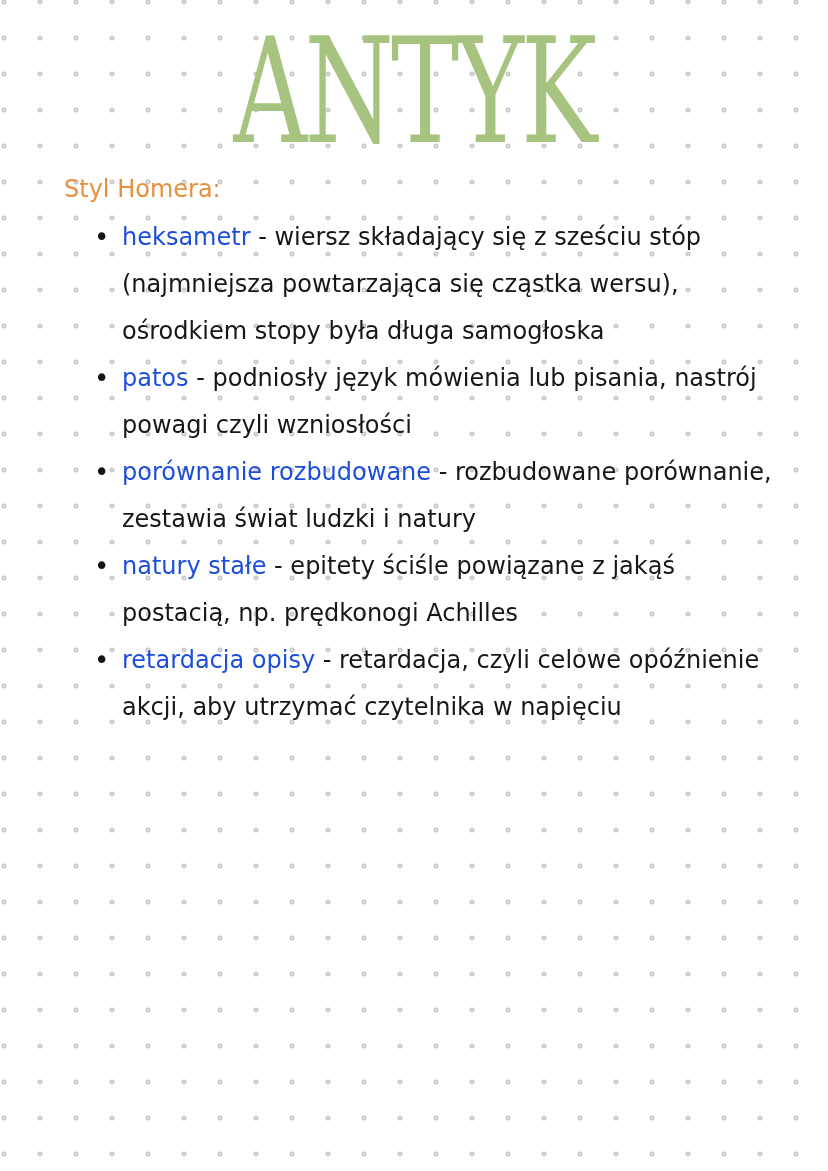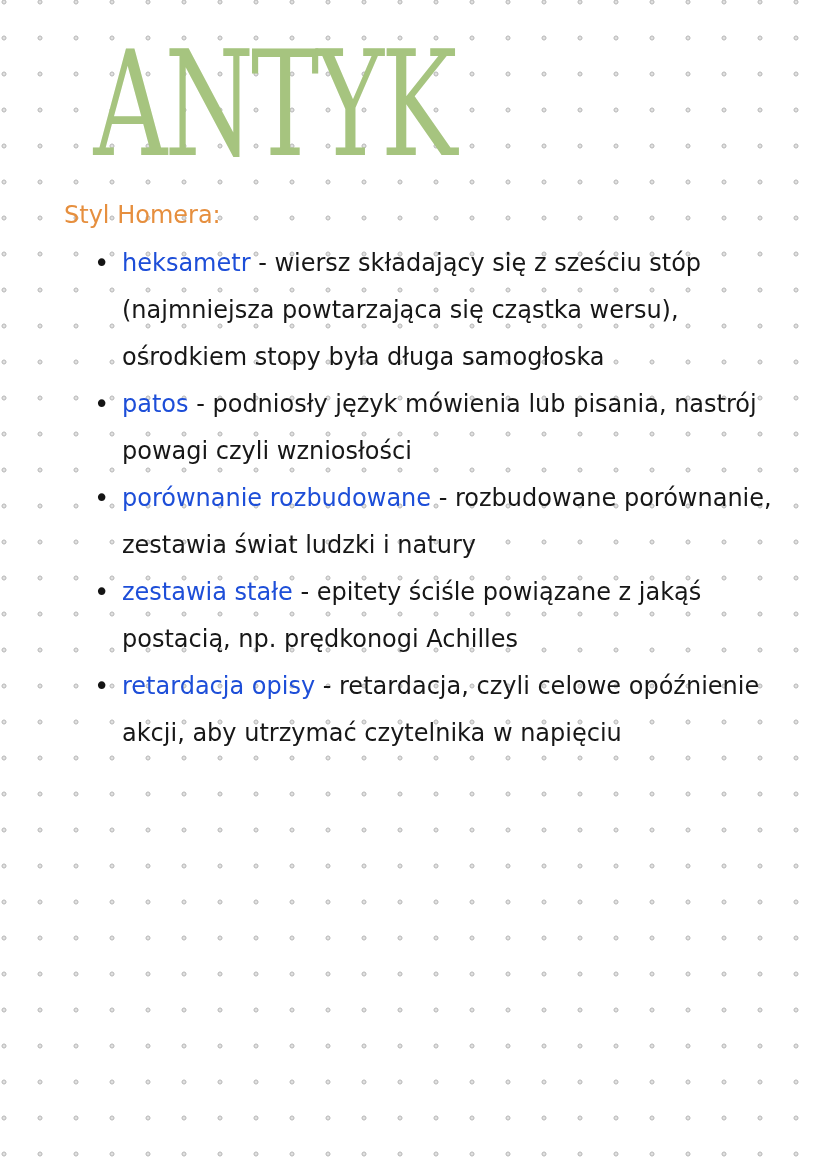--- a/index.html
+++ b/index.html
@@ -15,24 +15,24 @@
     font-family: "DejaVu Sans", sans-serif;
     color: #171717;
   }
   .page {
     width: 828px;
     height: 1171px;
     padding-top: 14px;
   }
   
   .title {
-    margin: 16px;
+    margin: 3px;
     height: 148px;
     line-height: 148px;
-    text-align: left;
+    text-align: center;
     font-family: "DejaVu Serif", serif;
     font-weight: 400;
     font-size: 146px;
     color: #a6c47f;
     letter-spacing: -4px;
   }
   .title .stretch {
     display: inline-block;
     transform: scaleX(0.70);
     transform-origin: center;
@@ -104,21 +104,21 @@
       <span class="bullet-text"><span class="term-green">patos</span><span> - podniosły język mówienia lub pisania, nastrój powagi czyli wzniosłości</span></span>
     </li>
 
     <li class="bullet-item">
       <span class="marker">•</span>
       <span class="bullet-text"><span class="term-green">porównanie rozbudowane</span><span> - rozbudowane porównanie, zestawia świat ludzki i natury</span></span>
     </li>
 
     <li class="bullet-item">
       <span class="marker">•</span>
-      <span class="bullet-text"><span class="term-green">zestawia stałe</span><span> - epitety ściśle powiązane z jakąś postacią, np. prędkonogi Achilles</span></span>
+      <span class="bullet-text"><span class="term-green">natury stałe</span><span> - epitety ściśle powiązane z jakąś postacią, np. prędkonogi Achilles</span></span>
     </li>
 
     <li class="bullet-item">
       <span class="marker">•</span>
       <span class="bullet-text"><span class="term-green">retardacja opisy</span><span> - retardacja, czyli celowe opóźnienie akcji, aby utrzymać czytelnika w napięciu</span></span>
     </li>
 
   </ul>
 
 </div>

